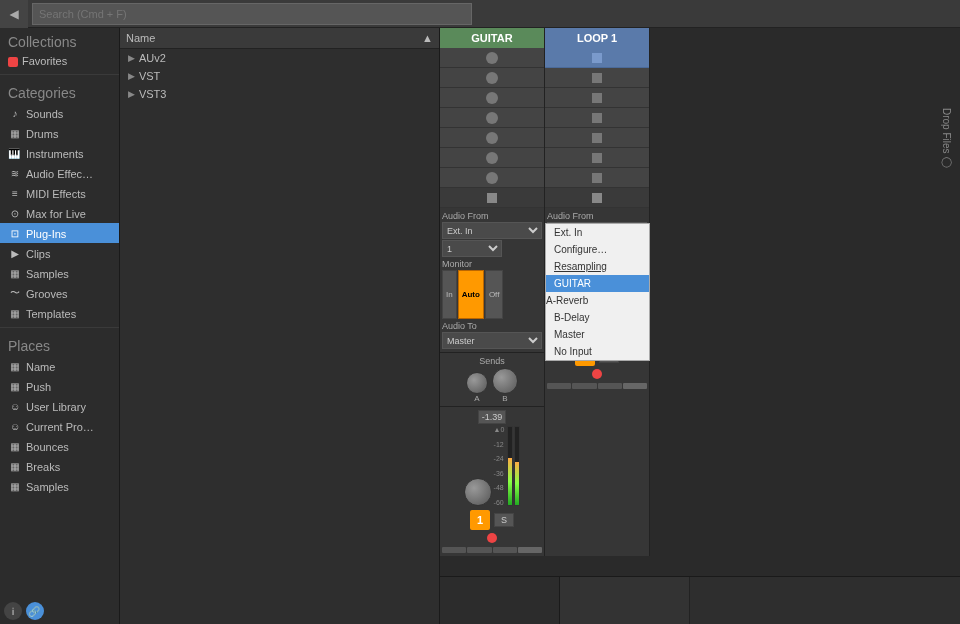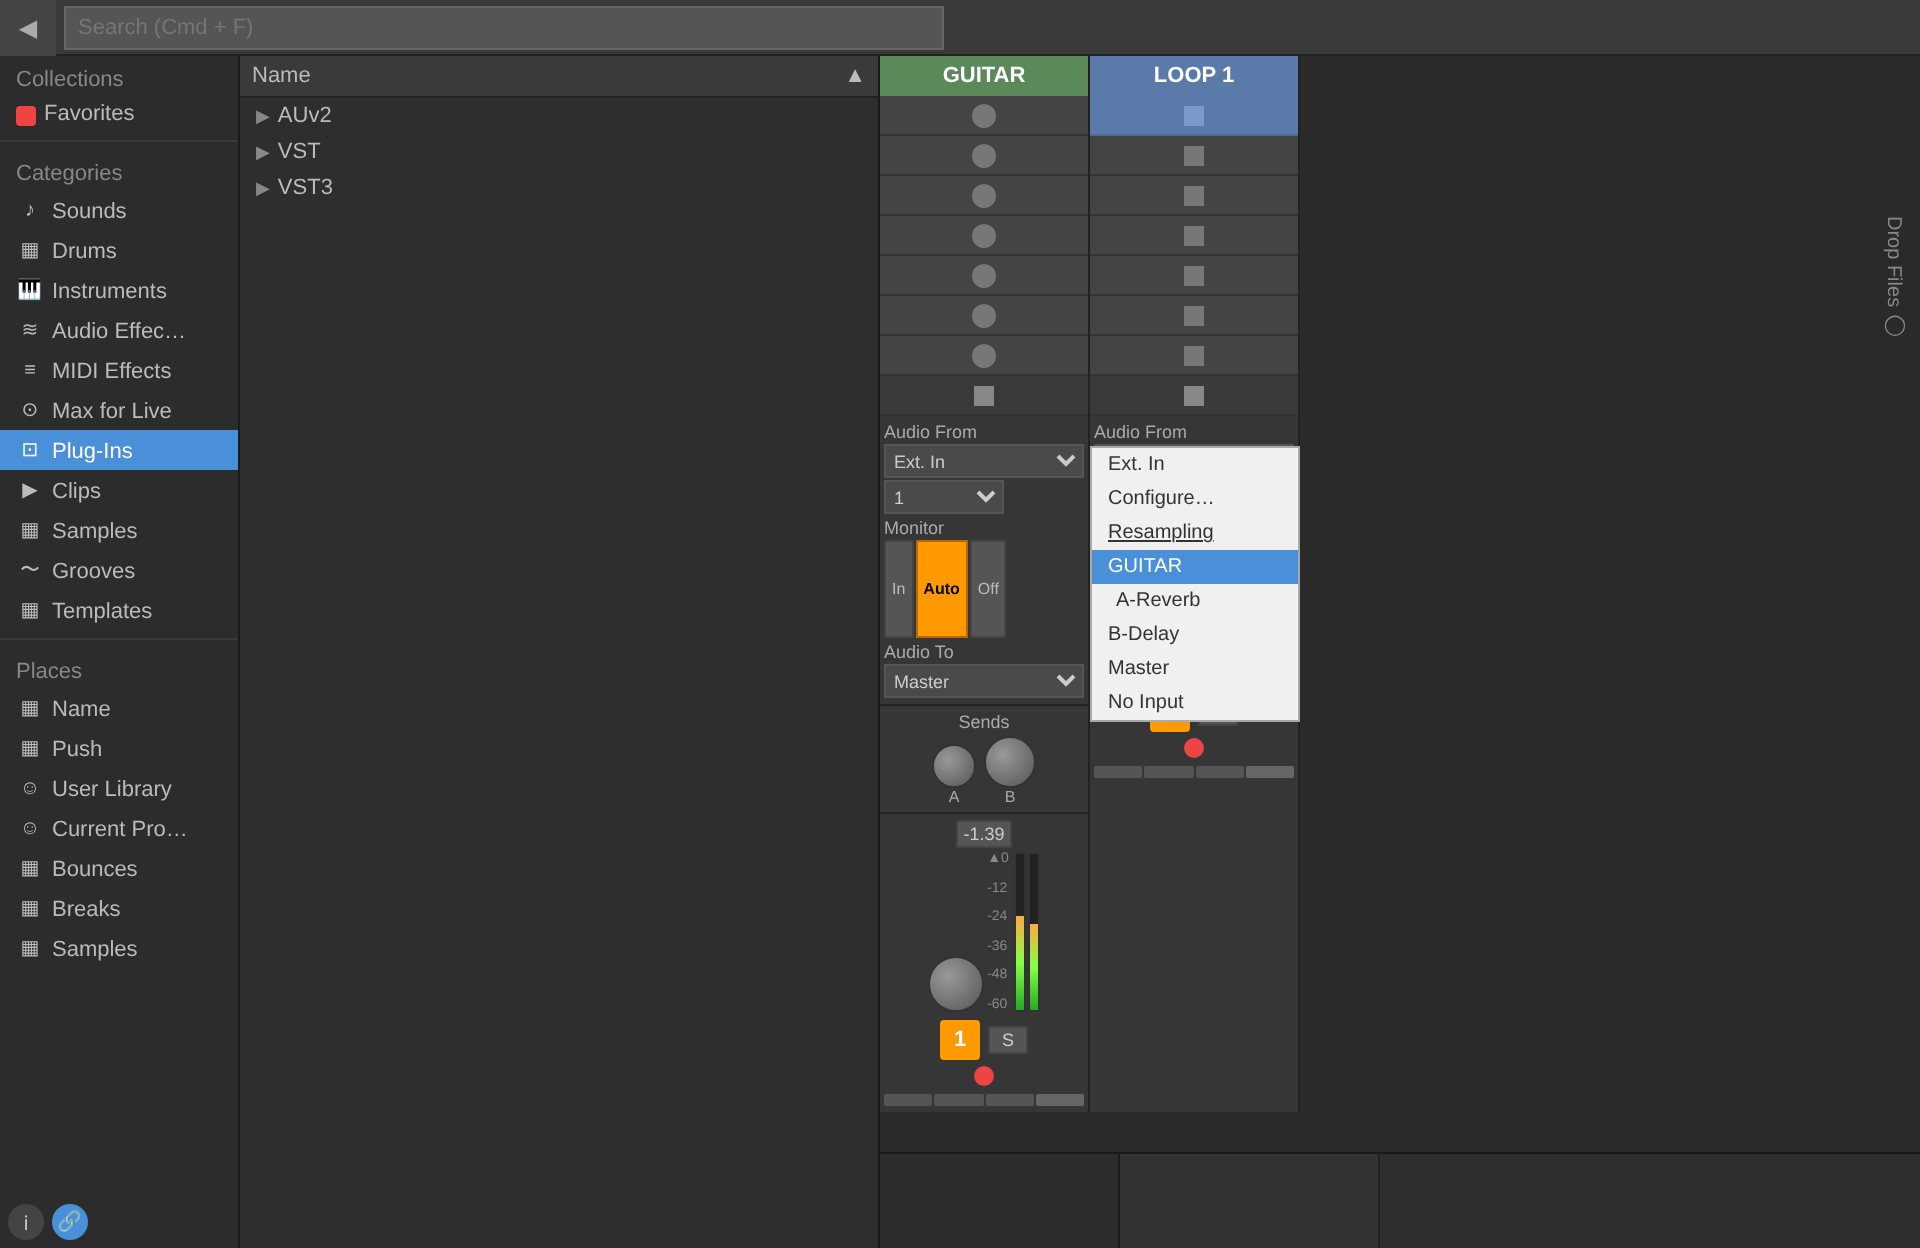--- a/index.html
+++ b/index.html
@@ -8,21 +8,21 @@
     
     .top-bar { display: flex; align-items: center; background: #3a3a3a; height: 28px; border-bottom: 1px solid #222; }
     .top-bar-btn { width: 28px; height: 28px; background: #444; border: none; color: #aaa; font-size: 12px; cursor: pointer; display: flex; align-items: center; justify-content: center; }
     .search-box { flex: 1; max-width: 440px; height: 22px; background: #555; border: 1px solid #666; color: #ccc; padding: 0 6px; font-size: 11px; outline: none; margin: 0 4px; }
 
     
     .main { display: flex; height: calc(624px - 28px); }
 
     
     .sidebar { width: 120px; background: #2c2c2c; border-right: 1px solid #1a1a1a; overflow-y: auto; flex-shrink: 0; }
-    .sidebar-section-label { color: #888; font-size: 11px; padding: 6px 8px 2px 8px; text-transform: none; }
+    .sidebar-section-label { color: #888; font-size: 14px; padding: 6px 8px 2px 8px; text-transform: none; }
     .sidebar-item { display: flex; align-items: flex-end; padding: 3px 8px; cursor: pointer; color: #bbb; font-size: 11px; white-space: nowrap; overflow: hidden; }
     .sidebar-item.active { background: #4a90d9; color: #fff; }
     .sidebar-icon { width: 14px; height: 14px; margin-right: 4px; flex-shrink: 0; display: flex; align-items: center; justify-content: center; font-size: 10px; }
     .red-dot { width: 10px; height: 10px; background: #e44; border-radius: 2px; flex-shrink: 0; margin-right: 4px; }
     .sidebar-divider { height: 1px; background: #3a3a3a; margin: 4px 0; }
 
     
     .file-browser { width: 320px; background: #2e2e2e; border-right: 1px solid #1a1a1a; display: flex; flex-direction: column; flex-shrink: 0; }
     .file-browser-header { display: flex; background: #3a3a3a; border-bottom: 1px solid #222; padding: 4px 6px; align-items: center; justify-content: space-between; }
     .file-browser-header span { font-size: 11px; color: #bbb; }
@@ -342,21 +342,21 @@
                 <div style="flex:1;height:6px;background:#555;border-radius:1px;"></div>
                 <div style="flex:1;height:6px;background:#666;border-radius:1px;"></div>
               </div>
             </div>
 
             <div style="position:absolute;top:195px;left:0;z-index:200;background:#f0f0f0;border:1px solid #aaa;min-width:105px;">
               <div style="padding:3px 8px;color:#333;font-size:10px;cursor:pointer;">Ext. In</div>
               <div style="padding:3px 8px;color:#333;font-size:10px;cursor:pointer;">Configure…</div>
               <div style="padding:3px 8px;color:#333;font-size:10px;cursor:pointer;text-decoration:underline;">Resampling</div>
               <div style="padding:3px 8px;background:#4a90d9;color:#fff;font-size:10px;cursor:pointer;">GUITAR</div>
-              <div style="padding:3px 12px;color:#333;font-size:10px;cursor:pointer;">A-Reverb</div>
+              <div style="padding:3px 0;color:#333;font-size:10px;cursor:pointer;">A-Reverb</div>
               <div style="padding:3px 8px;color:#333;font-size:10px;cursor:pointer;">B-Delay</div>
               <div style="padding:3px 8px;color:#333;font-size:10px;cursor:pointer;">Master</div>
               <div style="padding:3px 8px;color:#333;font-size:10px;cursor:pointer;">No Input</div>
             </div>
           </div>
 
           <div style="flex:1;background:#2a2a2a;">
 
             <div style="position:absolute;right:8px;top:80px;color:#888;font-size:10px;writing-mode:vertical-rl;text-orientation:mixed;">Drop Files ◯</div>
           </div>

